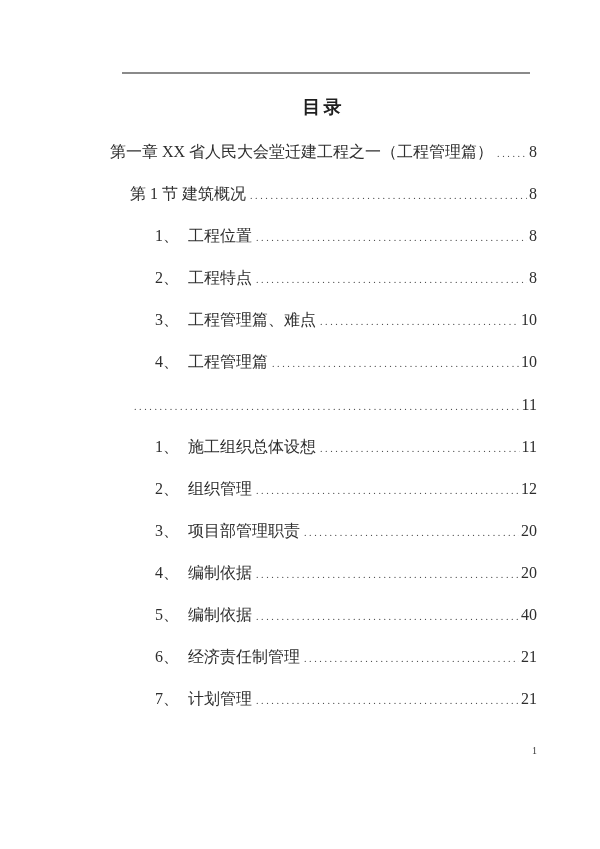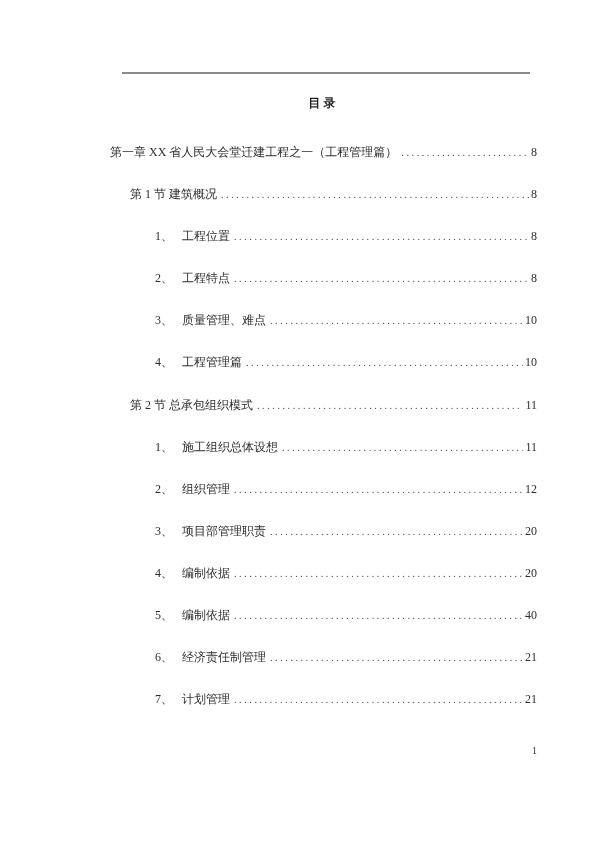--- a/index.html
+++ b/index.html
@@ -23,38 +23,38 @@
     width: 408px;
     height: 2px;
     background: #8a8a8a;
   }
   .doc-title {
     position: absolute;
     left: 110px;
     top: 95px;
     width: 427px;
     text-align: center;
-    font-size: 12px;
+    font-size: 18px;
     font-weight: bold;
     letter-spacing: 3px;
     color: #1f1f1f;
   }
   .toc {
     position: absolute;
     left: 110px;
     top: 141px;
     width: 427px;
   }
   .toc-row {
     display: flex;
     align-items: baseline;
     height: 22px;
     line-height: 22px;
     margin-bottom: 20.1px;
-    font-size: 12px;
+    font-size: 16px;
     color: #2e2e2e;
   }
   .lvl-0 { padding-left: 0; }
   .lvl-1 { padding-left: 20px; justify-content: center; }
   .lvl-2 { padding-left: 45px; }
   .toc-num { white-space: pre; }
   .toc-num:not(:empty) { margin-right: 9px; }
   .toc-label { white-space: pre; }
   .toc-leader {
     flex: 1;
@@ -106,33 +106,32 @@
     <span class="toc-page">8</span>
   </div>
       <div class="toc-row lvl-2">
     <span class="toc-num">2、</span>
     <span class="toc-label">工程特点</span>
     <span class="toc-leader"></span>
     <span class="toc-page">8</span>
   </div>
       <div class="toc-row lvl-2">
     <span class="toc-num">3、</span>
-    <span class="toc-label">质量管理、难点</span>
+    <span class="toc-label">工程管理篇、难点</span>
     <span class="toc-leader"></span>
     <span class="toc-page">10</span>
   </div>
       <div class="toc-row lvl-2">
     <span class="toc-num">4、</span>
     <span class="toc-label">工程管理篇</span>
     <span class="toc-leader"></span>
     <span class="toc-page">10</span>
   </div>
       <div class="toc-row lvl-1">
     <span class="toc-num"></span>
-    <span class="toc-label">第 2 节 总承包组织模式</span>
     <span class="toc-leader"></span>
     <span class="toc-page">11</span>
   </div>
       <div class="toc-row lvl-2">
     <span class="toc-num">1、</span>
     <span class="toc-label">施工组织总体设想</span>
     <span class="toc-leader"></span>
     <span class="toc-page">11</span>
   </div>
       <div class="toc-row lvl-2">

